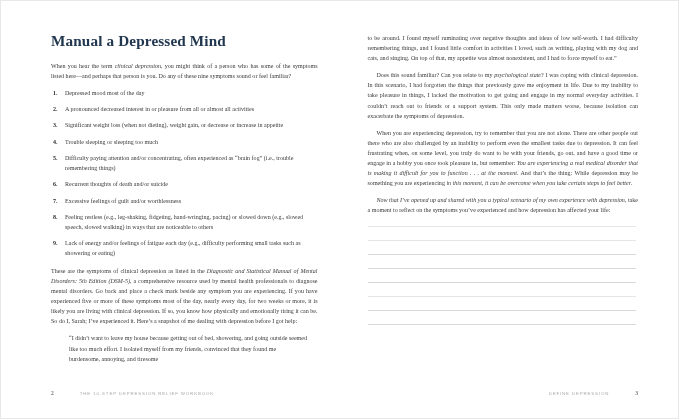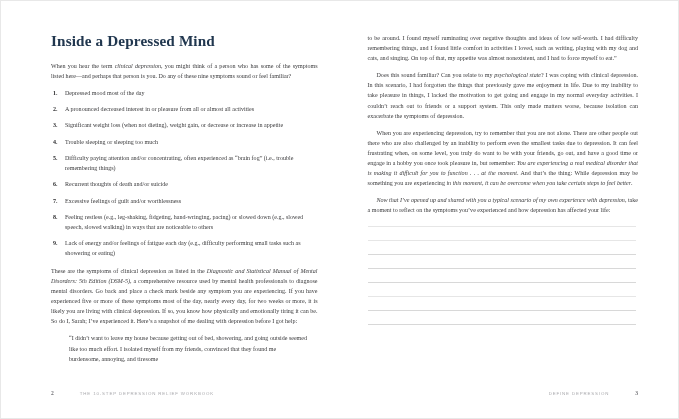--- a/index.html
+++ b/index.html
@@ -133,21 +133,21 @@
   .footer-right .folio { margin-left: 26px; }
   .running-head { white-space: nowrap; }
 </style>
 </head>
 <body>
 
 <div class="spread">
 
   <div class="page page-left">
 
-    <h1 class="chapter-title">Inside a Depressed Mind</h1>
+    <h1 class="chapter-title">Manual a Depressed Mind</h1>
 
     <p class="body-text"><span>When you hear the term </span><em>clinical depression</em><span>, you might think of a person who has some of the symptoms listed here—and perhaps that person is you. Do any of these nine symptoms sound or feel familiar?</span></p>
 
     <ol class="symptom-list">
       <li>Depressed mood most of the day</li>
       <li>A pronounced decreased interest in or pleasure from all or almost all activities</li>
       <li>Significant weight loss (when not dieting), weight gain, or decrease or increase in appetite</li>
       <li>Trouble sleeping or sleeping too much</li>
       <li>Difficulty paying attention and/or concentrating, often experienced as “brain fog” (i.e., trouble remembering things)</li>
       <li>Recurrent thoughts of death and/or suicide</li>

